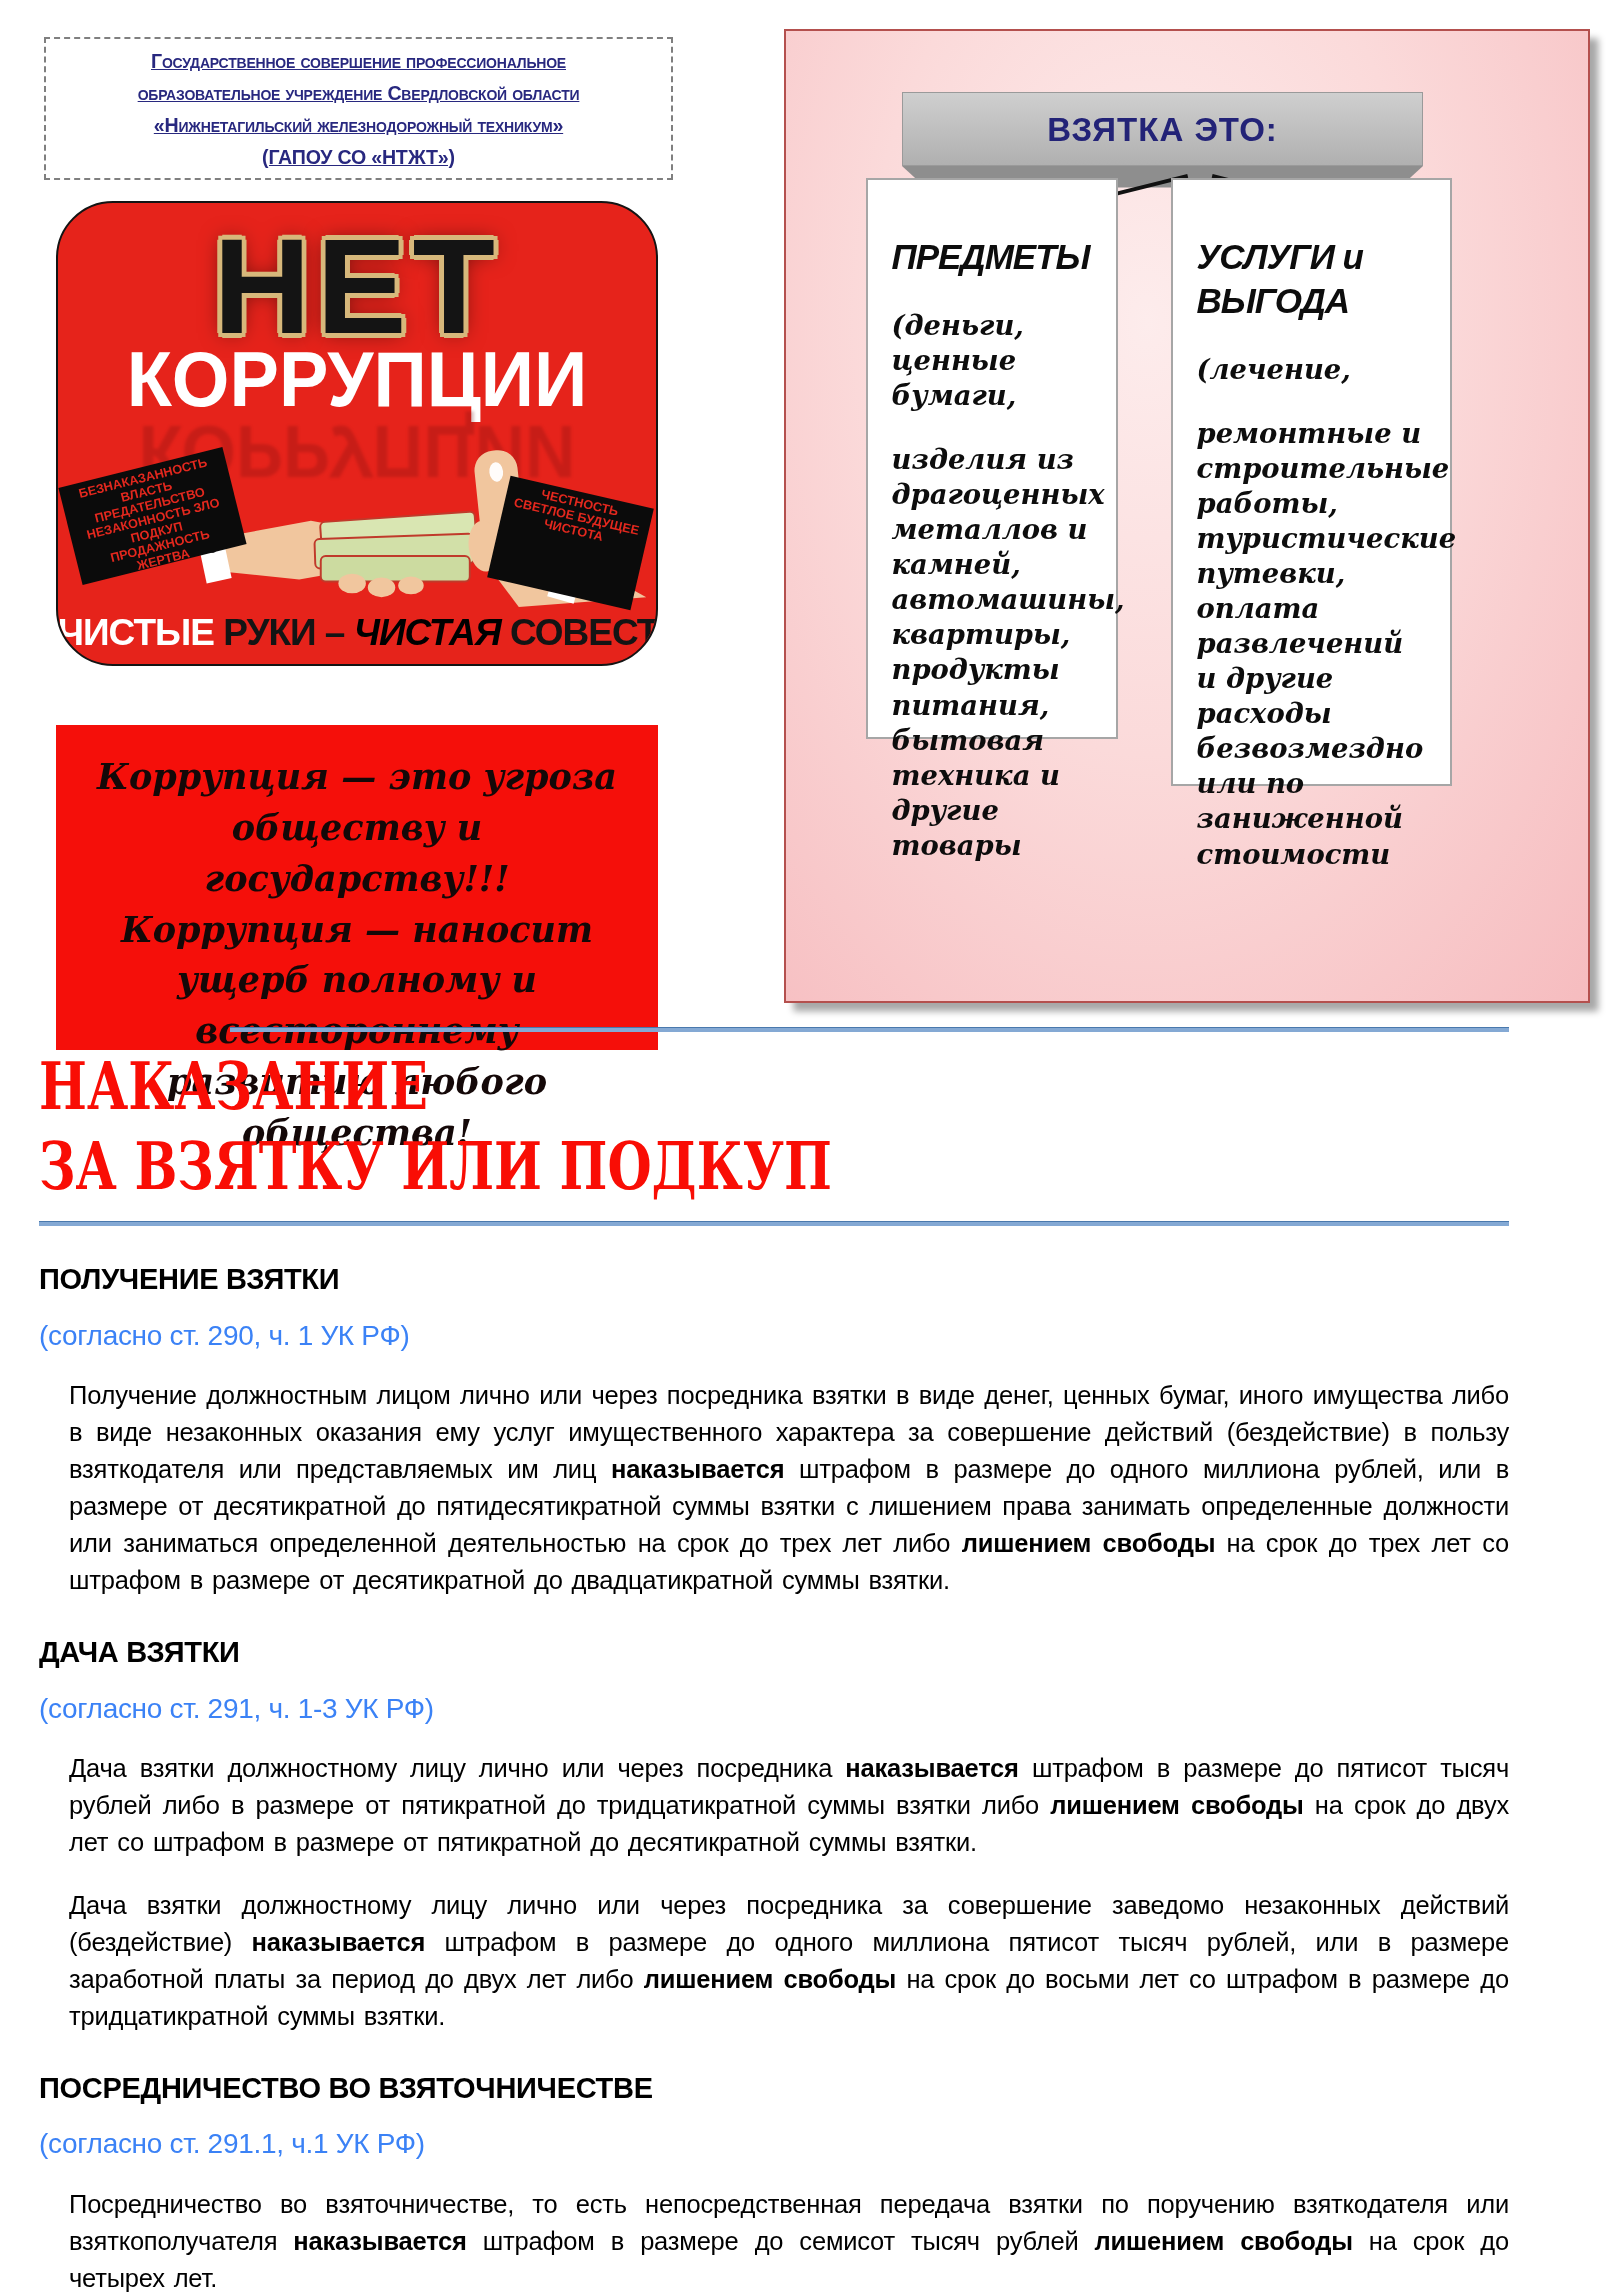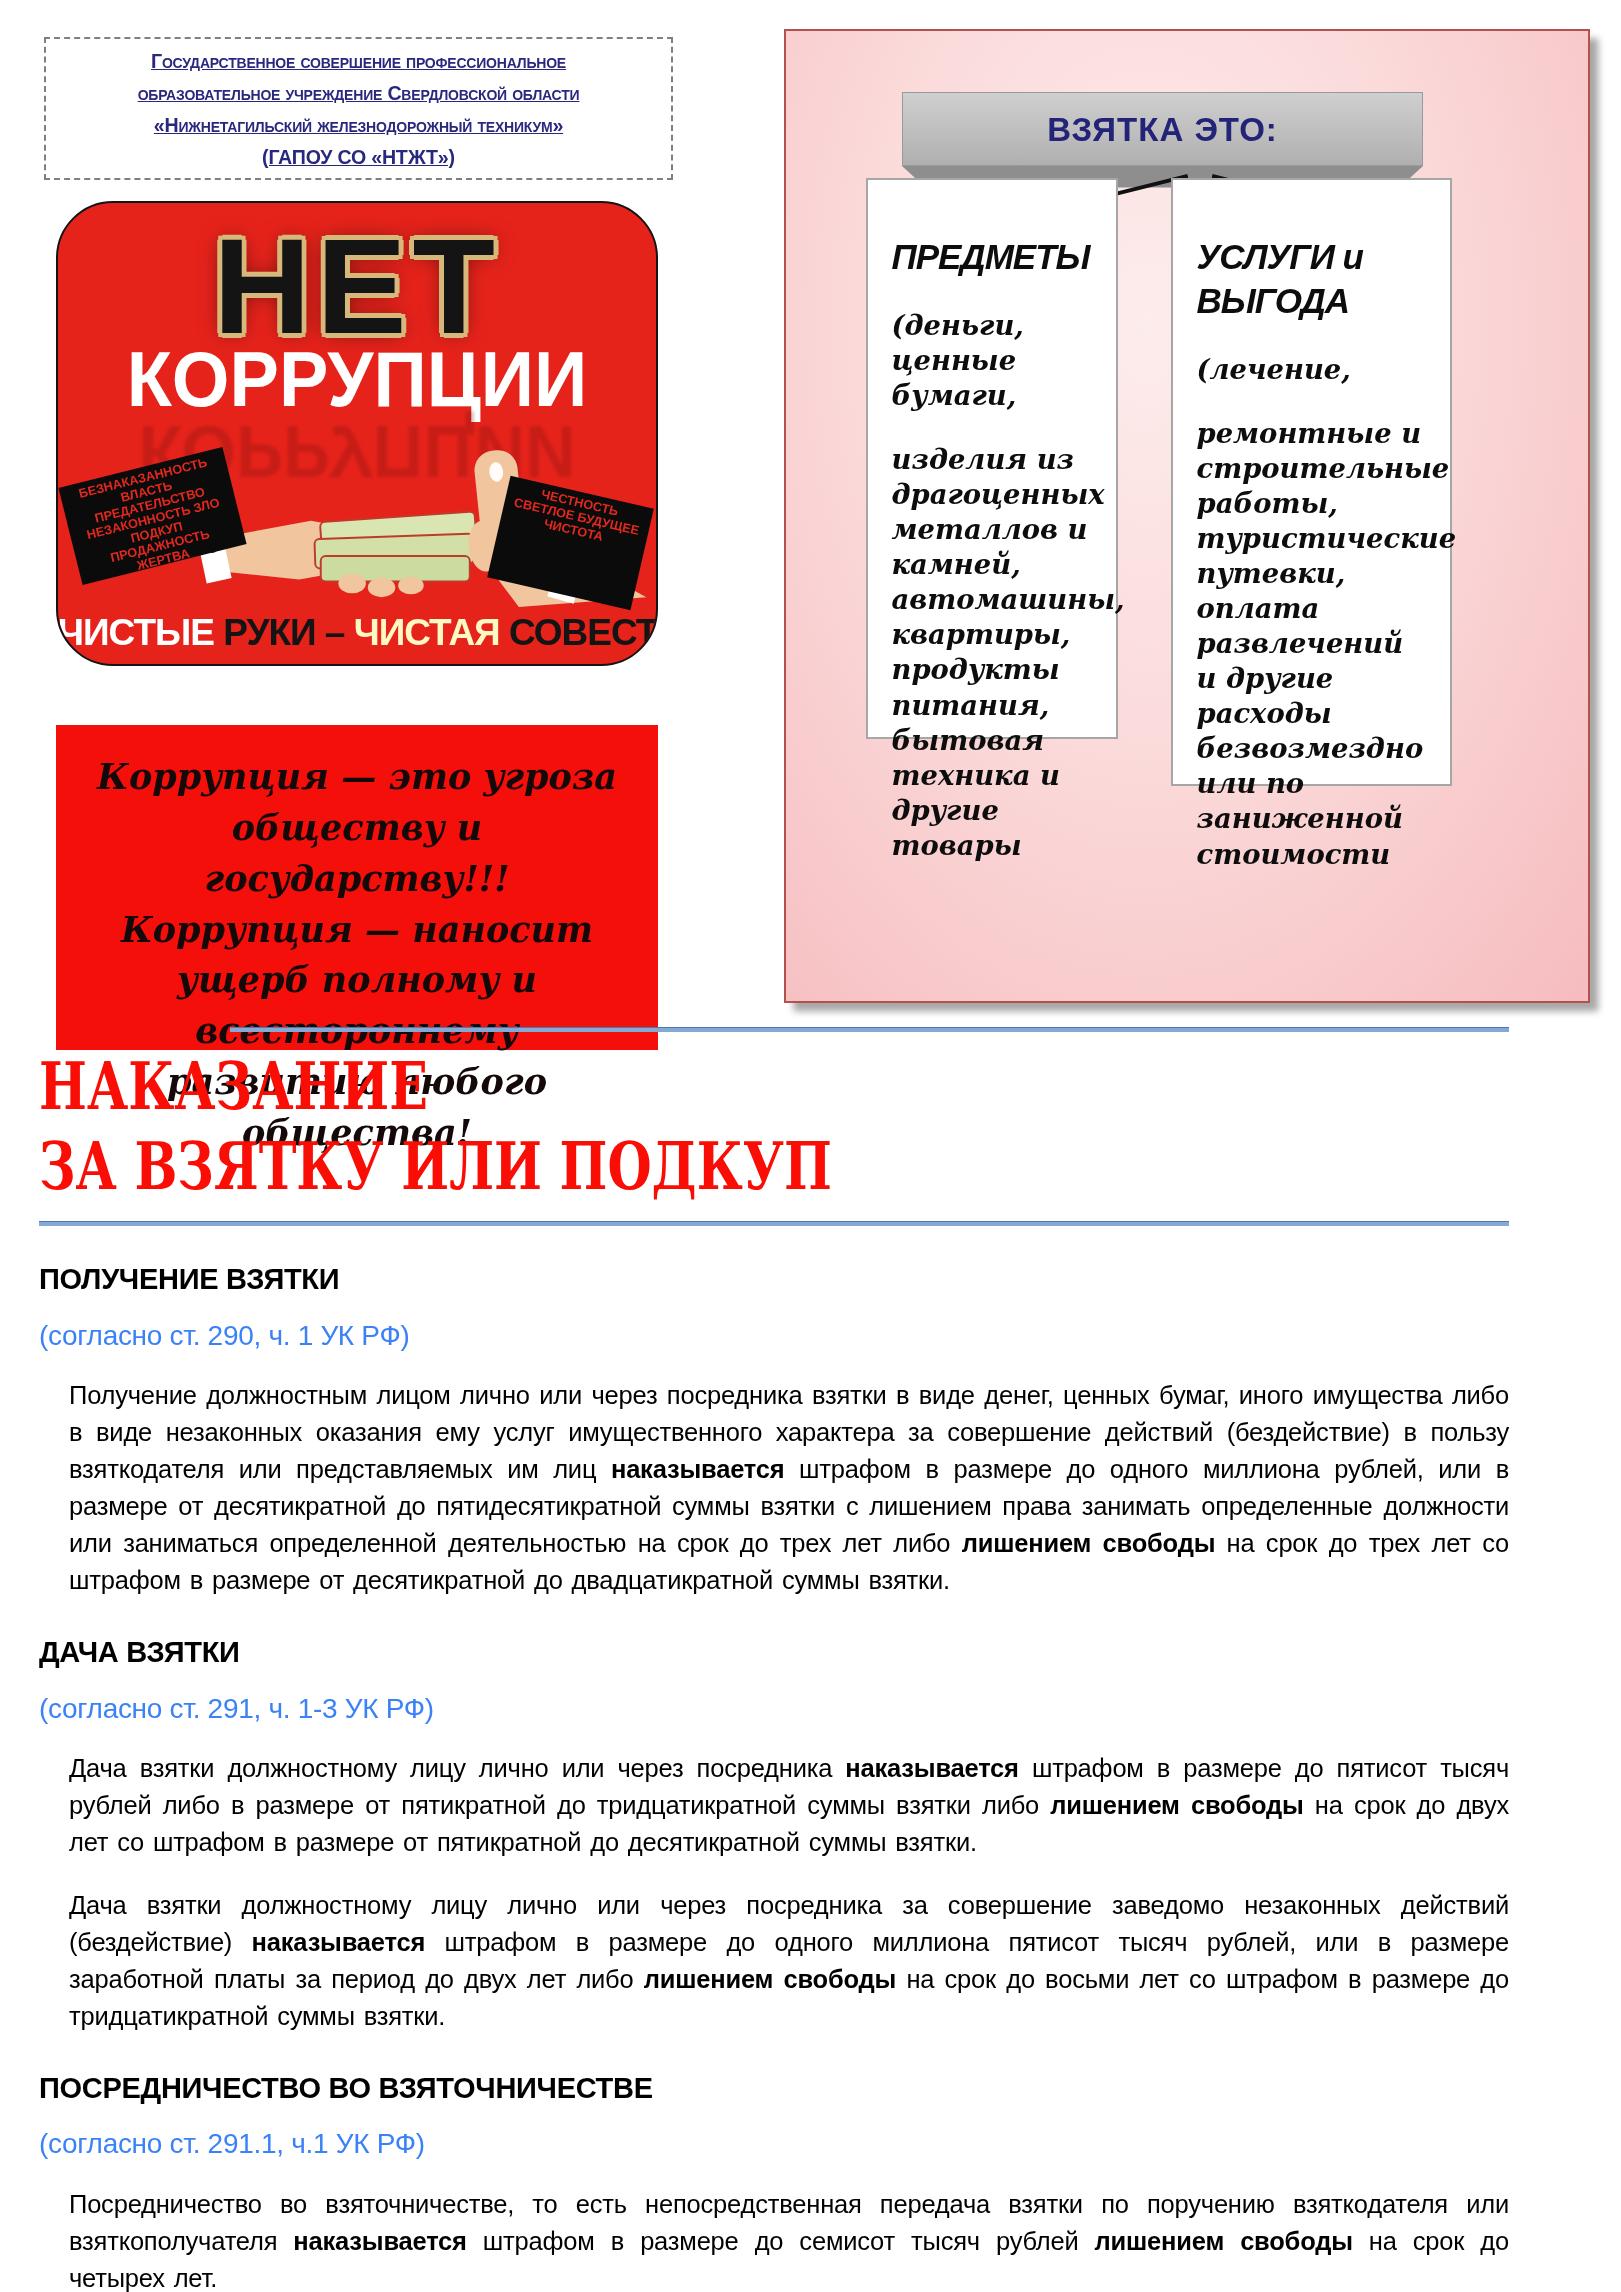--- a/index.html
+++ b/index.html
@@ -166,21 +166,21 @@
 
       <polygon points="452,100 560,128 600,150 470,160 440,120" fill="#f1c69e"></polygon>
       <g transform="rotate(16 520 130)">
         <rect x="505" y="104" width="28" height="50" fill="#ffffff"></rect>
       </g>
     </svg>
 
     <div class="sleeve sleeve-left">БЕЗНАКАЗАННОСТЬ ВЛАСТЬ ПРЕДАТЕЛЬСТВО НЕЗАКОННОСТЬ ЗЛО ПОДКУП ПРОДАЖНОСТЬ ЖЕРТВА ПРАВОНАРУШЕНИЕ</div>
     <div class="sleeve sleeve-right">ЧЕСТНОСТЬ СВЕТЛОЕ БУДУЩЕЕ ЧИСТОТА</div>
 
-    <div class="poster-slogan"><span style="color: rgb(255, 255, 255);">ЧИСТЫЕ </span><span style="color: rgb(20, 20, 20);">РУКИ</span><span style="color: rgb(20, 20, 20);">  –  </span><span style="color: #fef9c3;">ЧИСТАЯ </span><span style="color: rgb(20, 20, 20);">СОВЕСТЬ</span></div>
+    <div class="poster-slogan"><span style="color: rgb(255, 255, 255);">ЧИСТЫЕ </span><span style="color: rgb(20, 20, 20);">РУКИ</span><span style="color: rgb(20, 20, 20);">  –  </span><span style="color: #000000; font-style: italic;">ЧИСТАЯ </span><span style="color: rgb(20, 20, 20);">СОВЕСТЬ</span></div>
   </div>
 
   <div class="quote-box">
     <div class="quote-text">Коррупция — это угроза обществу и государству!!! Коррупция — наносит ущерб полному и всестороннему развитию любого общества!</div>
   </div>
 
   <div class="panel">
 
     <div class="banner">
       <div class="banner-top">ВЗЯТКА ЭТО:</div>

